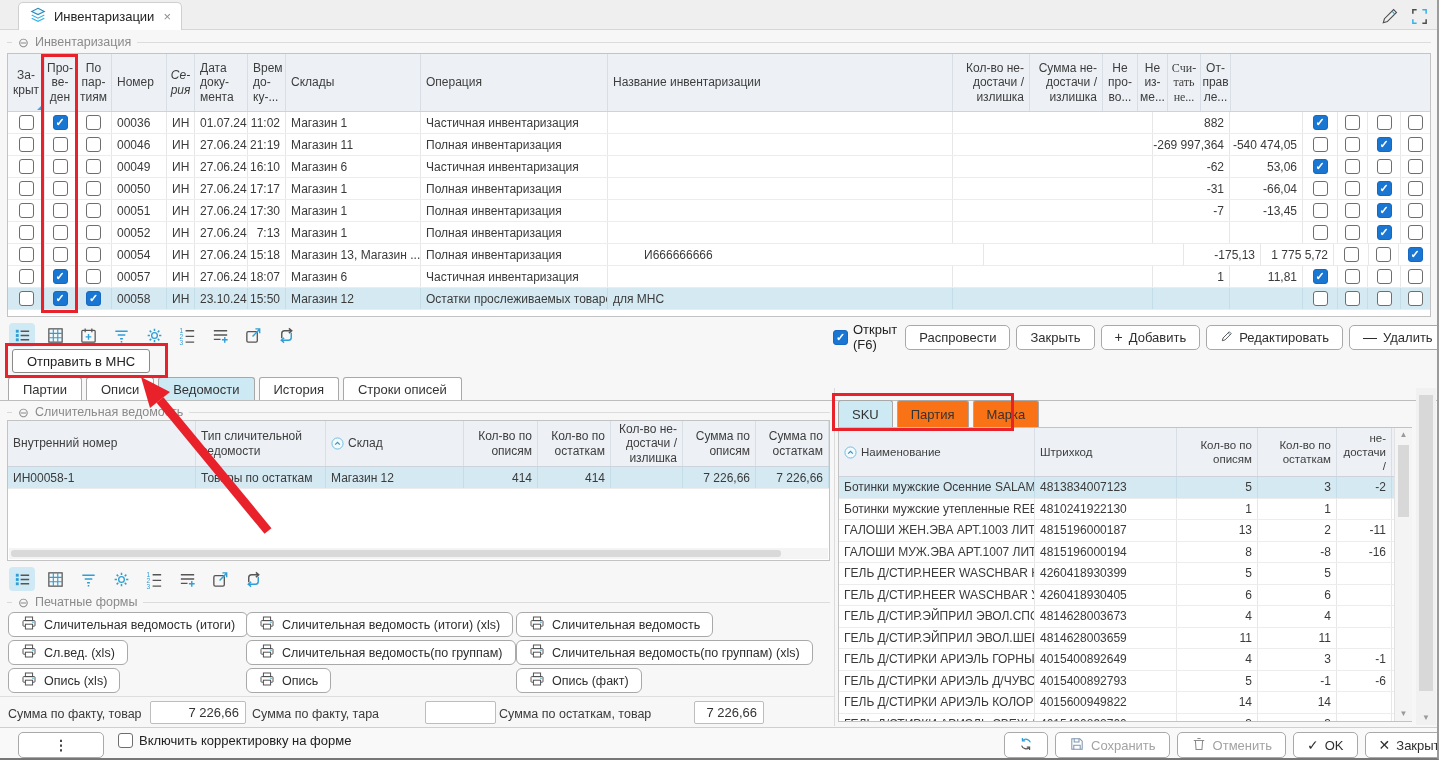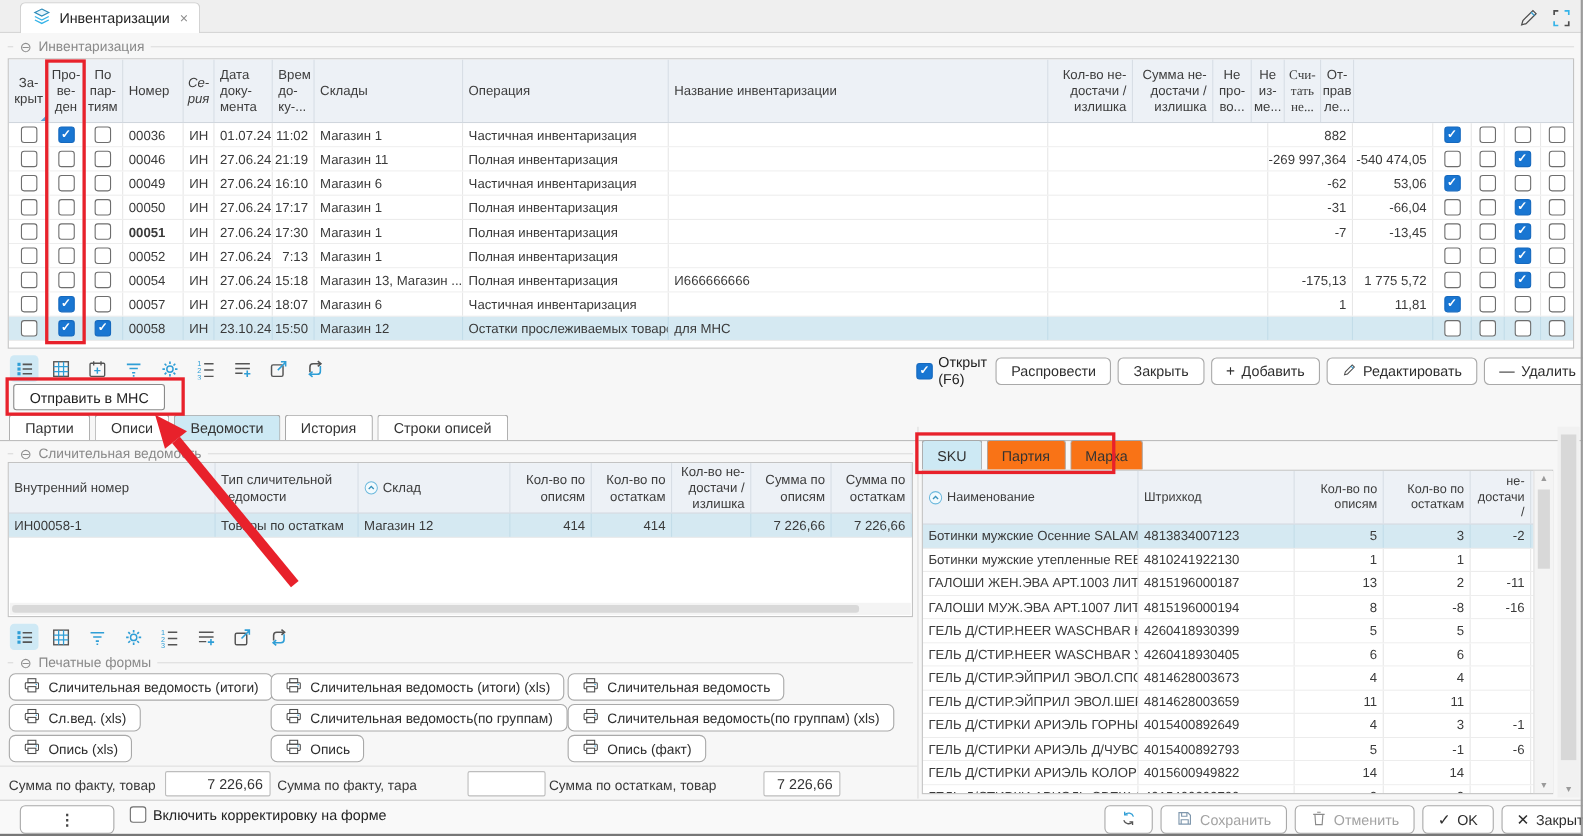--- a/index.html
+++ b/index.html
@@ -306,21 +306,21 @@
       <div class="trow" style="height: 22px;">
         <div class="td c" style="width: 37px;">
           <span class="cb"></span>
         </div>
         <div class="td c" style="width: 31px;">
           <span class="cb"></span>
         </div>
         <div class="td c" style="width: 36px;">
           <span class="cb"></span>
         </div>
-        <div class="td l" style="width: 55px; font-weight: bold;">00051</div>
+        <div class="td l" style="width: 55px;">00051</div>
         <div class="td l" style="width: 28px;">ИН</div>
         <div class="td l" style="width: 53px;">27.06.24</div>
         <div class="td r" style="width: 38px;">17:30</div>
         <div class="td l" style="width: 135px;">Магазин 1</div>
         <div class="td l" style="width: 187px;">Полная инвентаризация</div>
         <div class="td l" style="width: 345px;"></div>
         <div class="td l" style="width: 200px;"></div>
         <div class="td r" style="width: 77px;">-7</div>
         <div class="td r" style="width: 73px;">-13,45</div>
         <div class="td c" style="width: 35px;">
@@ -378,21 +378,21 @@
         </div>
         <div class="td c" style="width: 36px;">
           <span class="cb"></span>
         </div>
         <div class="td l" style="width: 55px;">00054</div>
         <div class="td l" style="width: 28px;">ИН</div>
         <div class="td l" style="width: 53px;">27.06.24</div>
         <div class="td r" style="width: 38px;">15:18</div>
         <div class="td l" style="width: 135px;">Магазин 13, Магазин ...</div>
         <div class="td l" style="width: 187px;">Полная инвентаризация</div>
-        <div class="td l" style="width: 345px;">И666666666</div>
+        <div class="td l" style="width: 345px; margin-left: 31px;">И666666666</div>
         <div class="td l" style="width: 200px;"></div>
         <div class="td r" style="width: 77px;">-175,13</div>
         <div class="td r" style="width: 73px;">1 775 5,72</div>
         <div class="td c" style="width: 35px;">
           <span class="cb"></span>
         </div>
         <div class="td c" style="width: 30px;">
           <span class="cb"></span>
         </div>
         <div class="td c" style="width: 33px;">

